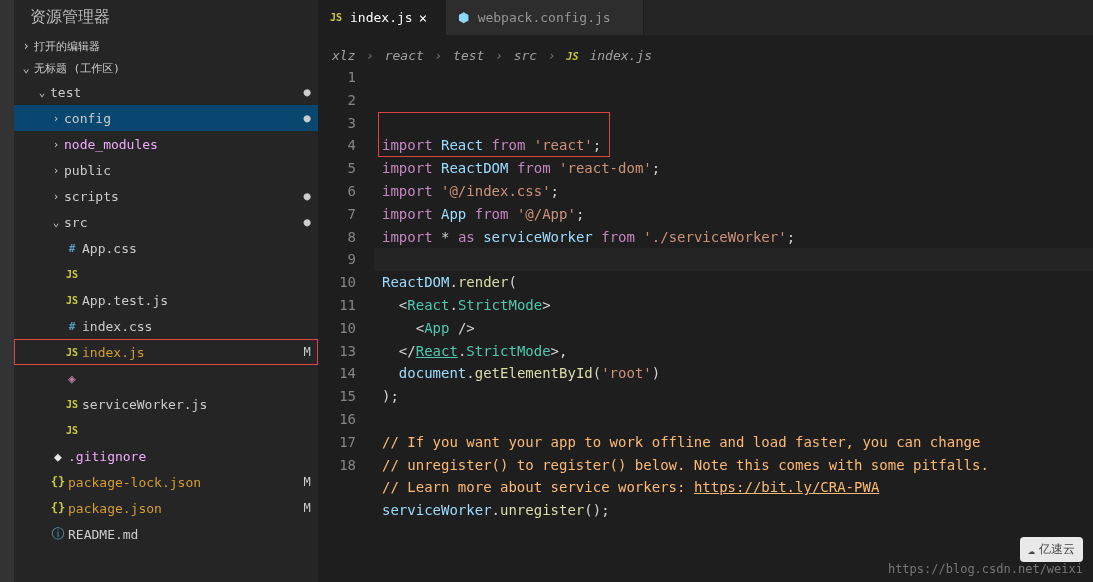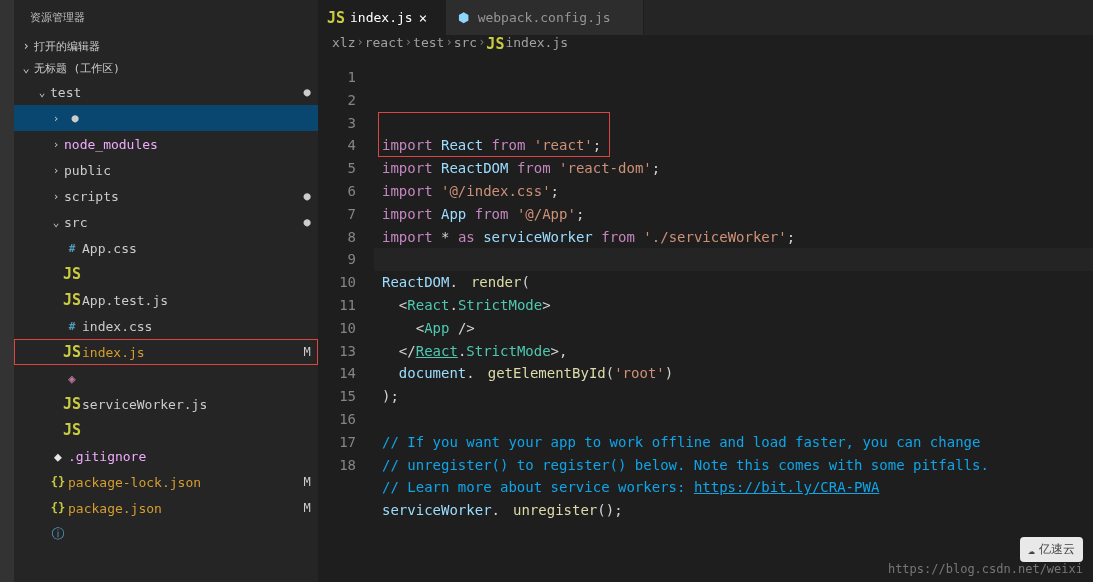--- a/index.html
+++ b/index.html
@@ -3,64 +3,64 @@
 <meta charset="utf-8">
 <style>
 * { margin:0; padding:0; box-sizing:border-box; font-family:"Microsoft YaHei","Segoe UI",Consolas,monospace; }
 body { background:#1e1e1e; color:#cccccc; width:1093px; height:582px; overflow:hidden; display:flex; font-size:13px; position:relative; }
 
 
 .activitybar { width:14px; background:#333333; height:582px; }
 
 
 .sidebar { width:304px; background:#252526; height:582px; display:flex; flex-direction:column; }
-.sb-header { height:35px; display:flex; align-items:center; padding:0 16px; color:#bbbbbb; font-size:11px; }
+.sb-header { height:35px; display:flex; align-items:center; padding:0 16px; color:#bbbbbb; font-size:16px; }
 .sec-hdr { height:22px; display:flex; align-items:center; padding-left:4px; color:#cccccc; font-size:11px; cursor:pointer; }
 .sec-hdr .chev { width:16px; display:inline-flex; justify-content:center; font-size:12px; }
 .tree-row { height:26px; display:flex; align-items:center; color:#cccccc; font-size:13px; cursor:pointer; position:relative; }
 .tree-row.selected { background:#094771; }
 .tree-row .arrow { width:16px; text-align:center; font-size:11px; color:#cccccc; }
 .tree-row .icon { width:20px; display:inline-flex; align-items:center; justify-content:center; }
 .tree-row .name { flex:1; white-space:nowrap; overflow:hidden; }
 .tree-row .badge { width:22px; text-align:center; font-size:12px; color:#cccccc; }
 .dim { color:#f0abfc; }
 .gitM { color:#d69e2e; }
 .dot-y { color:#d69e2e; font-size:16px; line-height:8px; }
 .dot-g { color:#6a9955; font-size:16px; line-height:8px; }
 .dot-db { color:#4b4b4b; font-size:16px; line-height:8px; }
 .highlighted { outline:1px solid #d44; outline-offset:-1px; }
-.ico-js { color:#cbcb41; font-weight:bold; font-size:15px; font-family:Consolas,monospace; }
+.ico-js { color:#cbcb41; font-weight:bold; font-size:10px; font-family:Consolas,monospace; }
 .ico-css { color:#519aba; font-weight:bold; font-size:11px; }
 .ico-svg { color:#c27ba0; }
 .ico-brace { color:#cbcb41; font-size:12px; font-weight:bold; }
 .ico-git { color:#e8e8e8; }
 .ico-info { color:#519aba; font-size:13px; }
 
 
 .editor { flex:1; background:#1e1e1e; display:flex; flex-direction:column; height:582px; }
 .tabs { height:35px; background:#252526; display:flex; }
 .tab { display:flex; align-items:center; padding:0 10px; gap:6px; font-size:13px; color:#969696; background:#2d2d2d; cursor:pointer; border-right:1px solid #1e1e1e; }
 .tab.active { background:#1e1e1e; color:#ffffff; }
 .tab .ficon { width:16px; display:inline-flex; justify-content:center; align-items:center; }
 .tab .close { width:16px; font-size:14px; }
 .ico-wp { color:#8ed6fb; }
-.breadcrumb { height:28px; display:flex; align-items:flex-start; padding-left:14px; color:#a0a0a0; font-size:13px; gap:1px; }
+.breadcrumb { height:28px; display:flex; align-items:flex-end; padding-left:14px; color:#a0a0a0; font-size:13px; gap:11px;font-style:italic; }
 .breadcrumb .sep { color:#7a7a7a; font-size:12px; }
 .codearea { flex:1; display:flex; font-family:Consolas,"Courier New",monospace; font-size:14px; line-height:22.8px; }
 .gutter { width:56px; text-align:right; color:#858585; padding-right:18px; padding-top:3px; user-select:none; }
 .gutter div { height:22.8px; }
 .code { flex:1; padding-top:3px; white-space:pre; color:#d4d4d4; position:relative; }
 .codeline { height:22.8px; padding-left:8px; }
 .code .hlbox { position:absolute; top:48.6px; left:4px; width:232px; height:45.6px; border:1px solid #d44; pointer-events:none; }
 .currentline { background:rgba(40,40,40,0.6); }
 .kw { color:#c586c0; }
 .vr { color:#9cdcfe; }
 .st { color:#ce9178; }
-.cm { color:#0ea5e9; }
-.fn { color:#dcdcaa;margin-left:13px; }
+.cm { color:#fdba74; }
+.fn { color:#dcdcaa; }
 .tp { color:#4ec9b0; }
 .pn { color:#d4d4d4; }
 .lnk { text-decoration:underline; }
 
 
 .wm { position:absolute; right:10px; bottom:6px; font-size:12px; color:#777; }
 .cloud { position:absolute; right:10px; bottom:20px; background:rgba(255,255,255,0.9); color:#444; padding:4px 8px; border-radius:4px; font-size:12px; display:flex; align-items:center; gap:4px;}
 </style>
 </head>
 <body>
@@ -78,20 +78,21 @@
     <span>无标题 (工作区)</span>
   </div>
   <div id="tree">
       <div class="tree-row" style="padding-left: 20px;">
         <span class="arrow">⌄</span>
         <span class="name">test</span>
         <span class="badge dot-y">●</span>
       </div>
       <div class="tree-row selected" style="padding-left: 34px;">
         <span class="arrow">›</span>
+        <span class="name">config</span>
         <span class="badge dot-b">●</span>
       </div>
       <div class="tree-row" style="padding-left: 34px;">
         <span class="arrow">›</span>
         <span class="name dim">node_modules</span>
         <span class="badge"></span>
       </div>
       <div class="tree-row" style="padding-left: 34px;">
         <span class="arrow">›</span>
         <span class="name">public</span>
@@ -178,20 +179,21 @@
         <span class="icon">
           <span class="ico-brace">{}</span>
         </span>
         <span class="name gitM">package.json</span>
         <span class="badge gitM">M</span>
       </div>
       <div class="tree-row" style="padding-left: 34px;">
         <span class="icon">
           <span class="ico-info">ⓘ</span>
         </span>
+        <span class="name">README.md</span>
         <span class="badge"></span>
       </div>
     </div>
 </div>
 
 <div class="editor">
   <div class="tabs" id="tabs">
       <div class="tab active">
         <span class="ficon">
           <span class="ico-js">JS</span>

